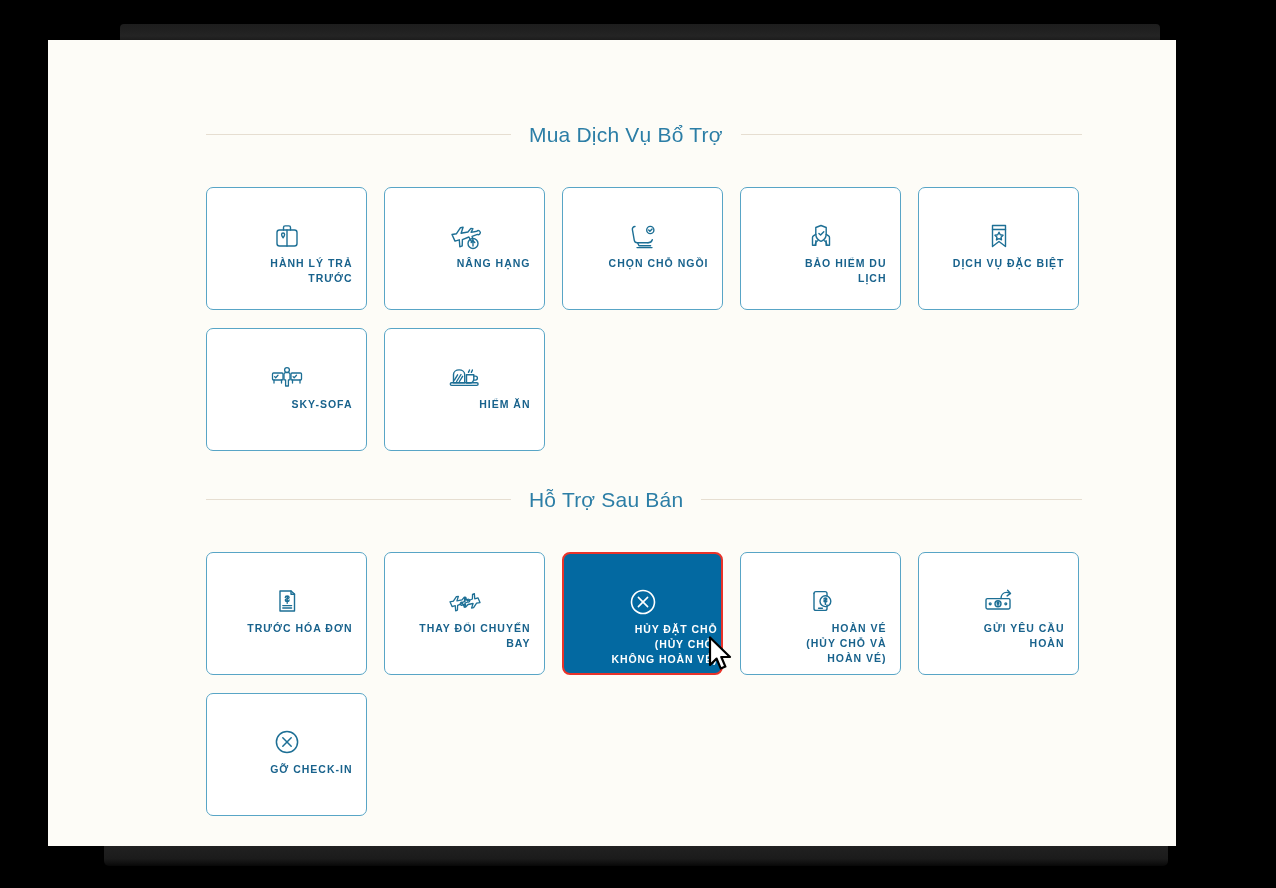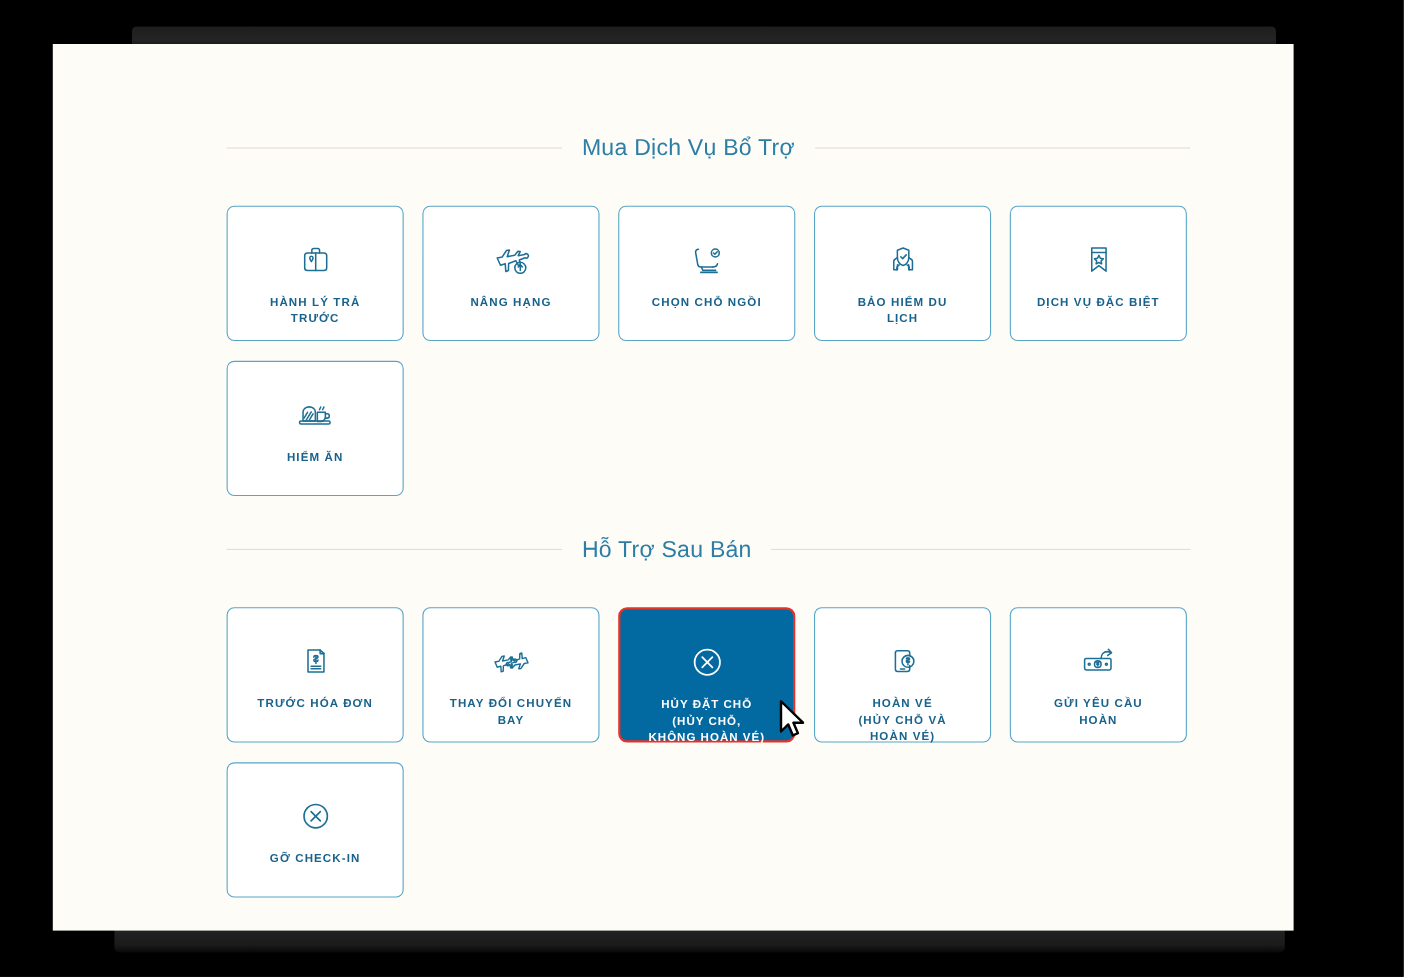--- a/index.html
+++ b/index.html
@@ -100,26 +100,26 @@
     width: 40px;
     height: 40px;
     display: flex;
     align-items: center;
     justify-content: center;
     color: #1d6f95;
     flex: 0 0 auto;
   }
   .card .icon svg { display: block; }
   .card .label {
-    margin-top: 12px;
+    margin-top: 0;
     font-size: 10.5px;
     font-weight: 700;
     letter-spacing: 1.0px;
     color: #18628c;
-    text-align: center;
+    text-align: right;
     line-height: 1.45;
     width: 132px;
     white-space: pre-line;
   }
 
   
   .card.selected {
     background: #0369a1;
     border: 2px solid #e8332a;
     border-radius: 8px;
@@ -217,20 +217,37 @@
         <span class="icon">
           <svg width="34" height="34" viewBox="0 0 34 34" fill="none" stroke="currentColor" stroke-width="1.4" stroke-linecap="round" stroke-linejoin="round">
             <path d="M10.5 6.5h13v21l-6.5-5-6.5 5z"></path>
             <line x1="10.5" y1="10.5" x2="23.5" y2="10.5"></line>
             <path d="M17 13.2l1.25 2.55 2.8.4-2.03 1.98.48 2.79L17 19.6l-2.5 1.32.48-2.79-2.03-1.98 2.8-.4z"></path>
           </svg>
         </span>
         <span class="label">DỊCH VỤ ĐẶC BIỆT</span>
       </div>
 
+      <div class="card">
+        <span class="icon">
+          <svg width="38" height="34" viewBox="0 0 38 34" fill="none" stroke="currentColor" stroke-width="1.3" stroke-linecap="round" stroke-linejoin="round">
+            <rect x="4.5" y="13" width="10.5" height="7" rx="1"></rect>
+            <rect x="23" y="13" width="10.5" height="7" rx="1"></rect>
+            <path d="M6.6 16.6l1.1 1.1 2.3-2.4"></path>
+            <path d="M25.1 16.6l1.1 1.1 2.3-2.4"></path>
+            <line x1="6" y1="20" x2="6" y2="23"></line>
+              <line x1="13.5" y1="20" x2="13.5" y2="23"></line>
+            <line x1="24.5" y1="20" x2="24.5" y2="23"></line>
+              <line x1="32" y1="20" x2="32" y2="23"></line>
+            <circle cx="19" cy="10" r="2.4"></circle>
+            <path d="M16 14.2c0-.9.8-1.6 1.7-1.6h2.6c.9 0 1.7.7 1.7 1.6v5.6h-1.6v6.2h-2.8v-6.2H16z"></path>
+          </svg>
+        </span>
+        <span class="label">SKY-SOFA</span>
+      </div>
 
       <div class="card">
         <span class="icon">
           <svg width="38" height="34" viewBox="0 0 38 34" fill="none" stroke="currentColor" stroke-width="1.4" stroke-linecap="round" stroke-linejoin="round">
             <path d="M7.5 14.5c0-2.6 2.5-4.6 5.6-4.6s5.6 2 5.6 4.6v8.3H7.5z"></path>
             <path d="M10.6 21.5l4.4-7M13.4 21.5l3.2-5.2M8.4 20.1l3.2-5.3"></path>
             <path d="M20.5 14.8h7.3v4.2a4.1 4.1 0 0 1-4.1 4.1h-3.2z"></path>
             <path d="M27.8 16.1h1.6a2 2 0 1 1 0 4h-1.6"></path>
             <path d="M5.6 22.8h25.2a1 1 0 0 1 0 2.6H5.6a1 1 0 0 1 0-2.6z"></path>
             <path d="M22.5 12.4c0-1 1-1.3 1-2.4M25.4 12.4c0-1 1-1.3 1-2.4"></path>

